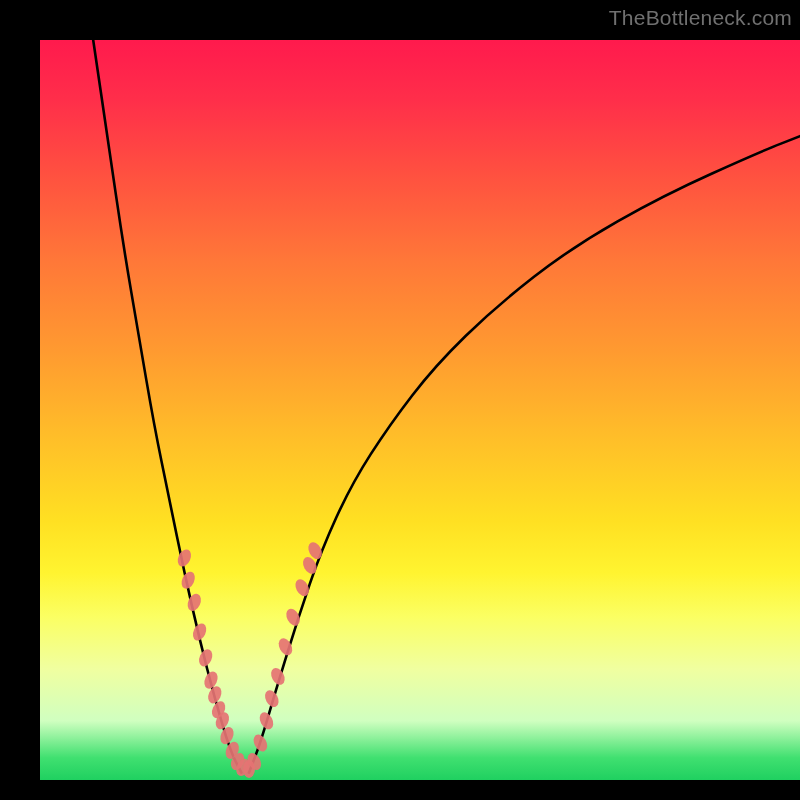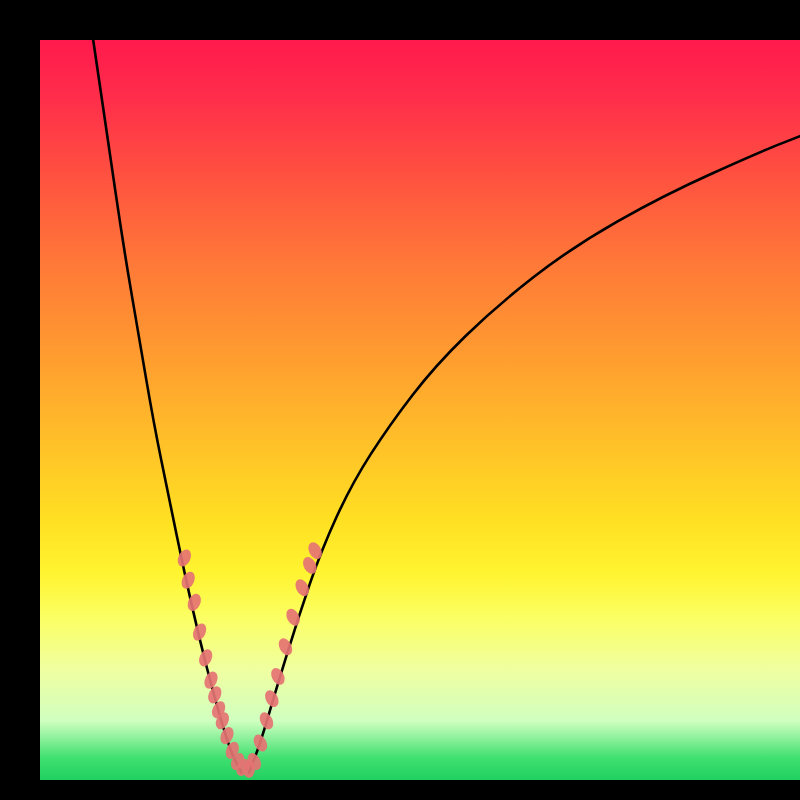--- a/index.html
+++ b/index.html
@@ -53,20 +53,21 @@
     left: 0;
     top: 0;
     width: 760px;
     height: 740px;
   }
 </style>
 </head>
 <body>
 
 <div class="frame">
+  <div class="watermark">TheBottleneck.com</div>
   <div class="plot">
     <svg class="curves" viewBox="0 0 760 740" preserveAspectRatio="none">
       <g id="curve-group">
           <path d="M 53.2 0 Q 53.2 0 60.8 51.80000000000001 Q 68.39999999999999 103.60000000000002 76 155.40000000000003 Q 83.6 207.20000000000005 91.19999999999999 251.60000000000002 Q 98.8 296 106.4 340.4 Q 114 384.8 121.60000000000001 421.8 Q 129.20000000000002 458.8 136.8 495.79999999999995 Q 144.4 532.8 152 566.0999999999999 Q 159.6 599.4 167.2 629 Q 174.8 658.6 182.4 684.5 Q 190 710.4 195.7 721.5 L 201.4 732.6" fill="none" stroke="#000000" stroke-width="2.6" stroke-linecap="round"></path>
           <path d="M 209.00000000000003 732.6 Q 209.00000000000003 732.6 214.7 717.8 Q 220.39999999999998 703 228 677.1 Q 235.6 651.2 247 614.2 Q 258.40000000000003 577.2 269.8 543.9000000000001 Q 281.2 510.6 296.4 477.3 Q 311.59999999999997 444 330.6 414.4 Q 349.6 384.8 372.4 355.2 Q 395.2 325.59999999999997 425.6 296 Q 456 266.4 494 236.8 Q 532 207.20000000000005 577.5999999999999 181.3 Q 623.1999999999999 155.39999999999998 672.5999999999999 133.2 Q 722 111 741 103.60000000000002 L 760 96.20000000000005" fill="none" stroke="#000000" stroke-width="2.6" stroke-linecap="round"></path>
         </g>
       <g id="marker-group">
           <ellipse cx="144.4" cy="518" rx="6" ry="9" fill="#e57373" fill-opacity="0.92" transform="rotate(25 144.4 518)"></ellipse>
           <ellipse cx="148.20000000000002" cy="540.2" rx="6" ry="9" fill="#e57373" fill-opacity="0.92" transform="rotate(25 148.20000000000002 540.2)"></ellipse>
           <ellipse cx="154.28" cy="562.4" rx="6" ry="9" fill="#e57373" fill-opacity="0.92" transform="rotate(25 154.28 562.4)"></ellipse>

